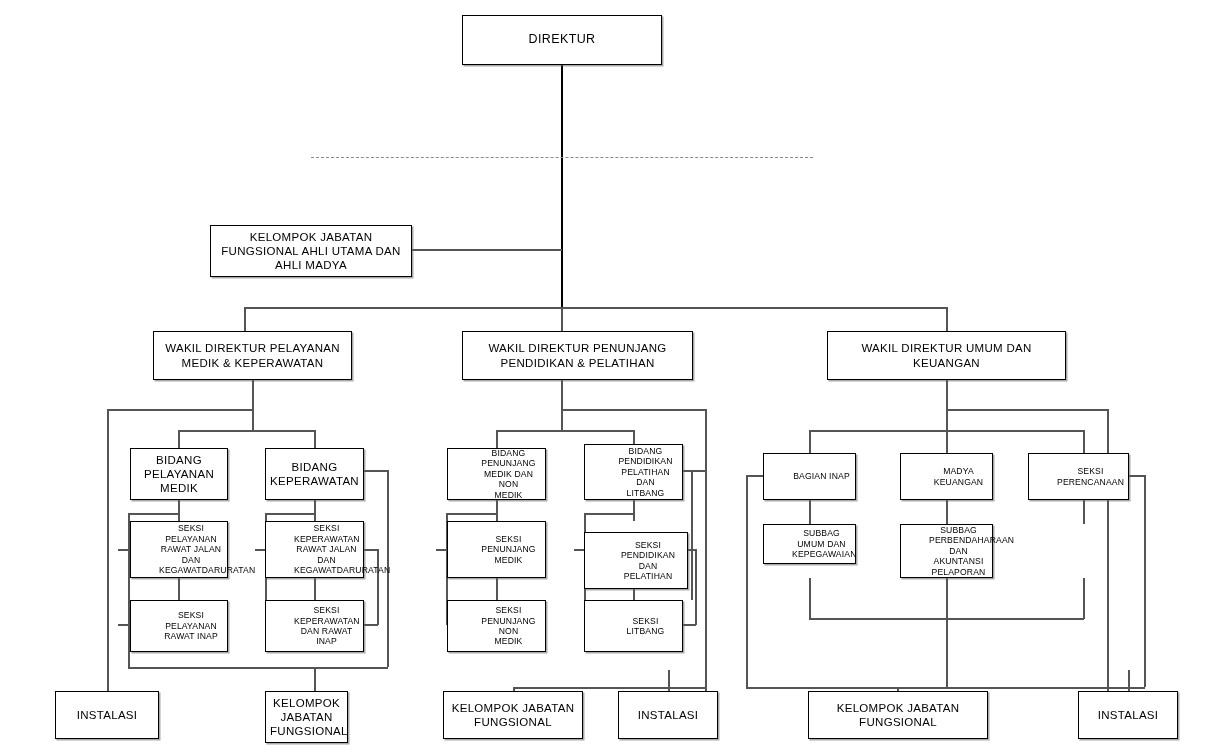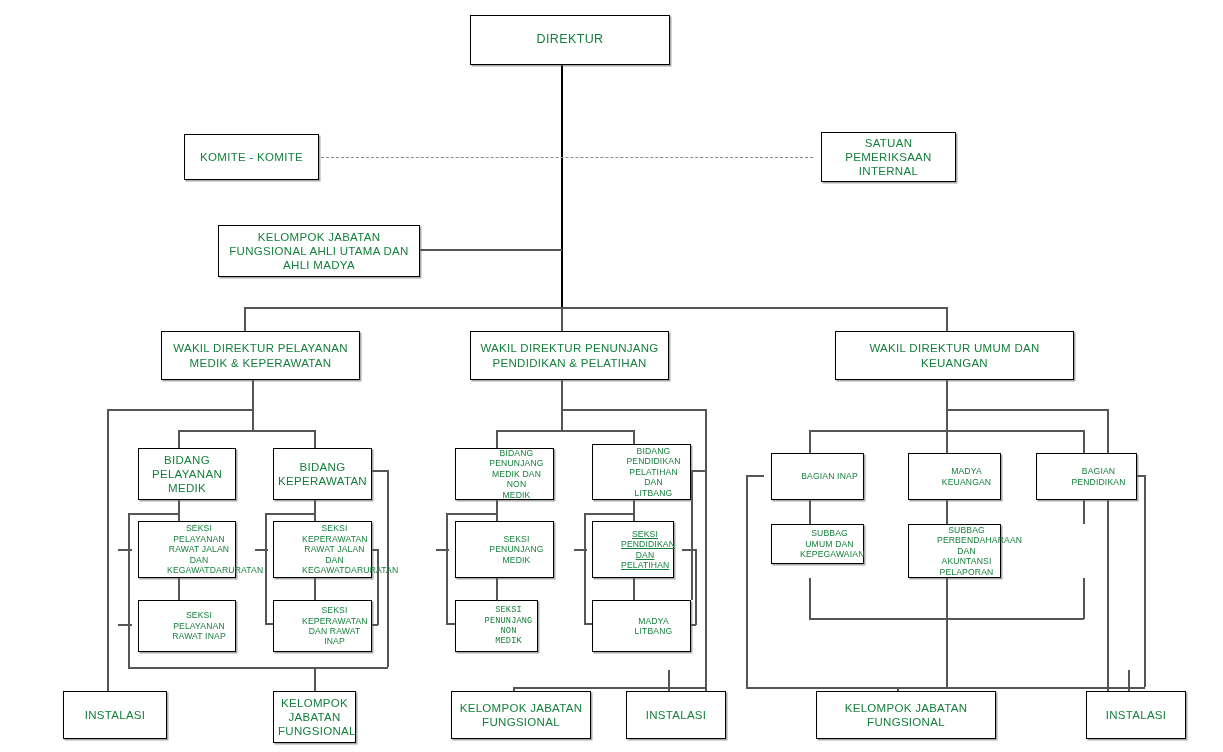--- a/index.html
+++ b/index.html
@@ -9,26 +9,25 @@
   
   .box{
     position:absolute;
     box-sizing:border-box;
     border:1px solid #000000;
     background:#ffffff;
     display:flex;
     align-items:center;
     justify-content:center;
     text-align:center;
-    color:#15803d;
+    color:#000000;
     line-height:1.22;
     padding:2px 4px;
     z-index:5;
     box-shadow:1.5px 1.5px 0 rgba(100,100,100,0.55);
-    margin-left:8px;
   }
   .box span{display:block;width:100%;}
   .t-lg{font-size:12.5px;letter-spacing:.4px;}
   .t-md{font-size:11.5px;letter-spacing:.3px;}
   .t-sm{font-size:8.6px;letter-spacing:.15px;padding-left:28px;}
 
   
   .ln{position:absolute;background:#555555;z-index:1;}
   .ln.v{width:1.5px;}
   .ln.h{height:1.5px;}
@@ -134,37 +133,31 @@
   <div class="ln h" style="left:1128px;top:475px;width:17px;"></div>
   <div class="ln v" style="left:1144px;top:475px;height:212px;"></div>
   <div class="ln h" style="left:746px;top:687px;width:399px;"></div>
   <div class="ln v" style="left:897px;top:687px;height:4px;"></div>
   <div class="ln v" style="left:1128px;top:670px;height:21px;"></div>
 
   <div class="box t-lg" style="left:462px;top:15px;width:200px;height:50px;">
     <span>DIREKTUR</span>
   </div>
 
-  <div class="box t-md" style="left:176px;top:134px;width:135px;height:46px;">
-    <span>KOMITE - KOMITE</span>
-  </div>
-
-  <div class="box t-md" style="left:813px;top:132px;width:135px;height:50px;">
-    <span>SATUAN<br>PEMERIKSAAN<br>INTERNAL</span>
-  </div>
+
 
   <div class="box t-md" style="left:210px;top:225px;width:202px;height:52px;">
     <span>KELOMPOK JABATAN<br>FUNGSIONAL AHLI UTAMA DAN<br>AHLI  MADYA</span>
   </div>
 
   <div class="box t-md" style="left:153px;top:331px;width:199px;height:49px;">
     <span>WAKIL DIREKTUR PELAYANAN<br>MEDIK &amp; KEPERAWATAN</span>
   </div>
 
-  <div class="box t-md" style="left:462px;top:331px;width:199px;height:49px;">
+  <div class="box t-md" style="left:462px;top:331px;width:231px;height:49px;">
     <span>WAKIL DIREKTUR PENUNJANG<br>PENDIDIKAN &amp; PELATIHAN</span>
   </div>
 
   <div class="box t-md" style="left:827px;top:331px;width:239px;height:49px;">
     <span>WAKIL DIREKTUR UMUM DAN<br>KEUANGAN</span>
   </div>
 
   <div class="box t-md" style="left:130px;top:448px;width:98px;height:52px;">
     <span>BIDANG<br>PELAYANAN<br>MEDIK</span>
   </div>
@@ -194,42 +187,42 @@
   </div>
 
   <div class="box t-sm" style="left:584px;top:444px;width:99px;height:56px;">
     <span>BIDANG<br>PENDIDIKAN<br>PELATIHAN DAN<br>LITBANG</span>
   </div>
 
   <div class="box t-sm" style="left:447px;top:521px;width:99px;height:57px;">
     <span>SEKSI PENUNJANG<br>MEDIK</span>
   </div>
 
-  <div class="box t-sm" style="left:447px;top:600px;width:83px;height:52px;font-family:Liberation Mono, monospace;">
+  <div class="box t-sm" style="left:447px;top:600px;width:99px;height:52px;">
     <span>SEKSI PENUNJANG NON<br>MEDIK</span>
   </div>
 
-  <div class="box t-sm" style="left:584px;top:521px;width:82px;height:57px;text-decoration:underline;">
+  <div class="box t-sm" style="left:584px;top:532px;width:104px;height:57px;">
     <span>SEKSI PENDIDIKAN DAN<br>PELATIHAN</span>
   </div>
 
   <div class="box t-sm" style="left:584px;top:600px;width:99px;height:52px;">
-    <span>MADYA LITBANG</span>
+    <span>SEKSI LITBANG</span>
   </div>
 
   <div class="box t-sm" style="left:763px;top:453px;width:93px;height:47px;">
     <span>BAGIAN INAP</span>
   </div>
 
   <div class="box t-sm" style="left:900px;top:453px;width:93px;height:47px;">
     <span>MADYA KEUANGAN</span>
   </div>
 
   <div class="box t-sm" style="left:1028px;top:453px;width:101px;height:47px;">
-    <span>BAGIAN PENDIDIKAN</span>
+    <span>SEKSI PERENCANAAN</span>
   </div>
 
   <div class="box t-sm" style="left:763px;top:524px;width:93px;height:40px;">
     <span>SUBBAG UMUM DAN<br>KEPEGAWAIAN</span>
   </div>
 
   <div class="box t-sm" style="left:900px;top:524px;width:93px;height:54px;">
     <span>SUBBAG<br>PERBENDAHARAAN DAN<br>AKUNTANSI PELAPORAN</span>
   </div>
 

